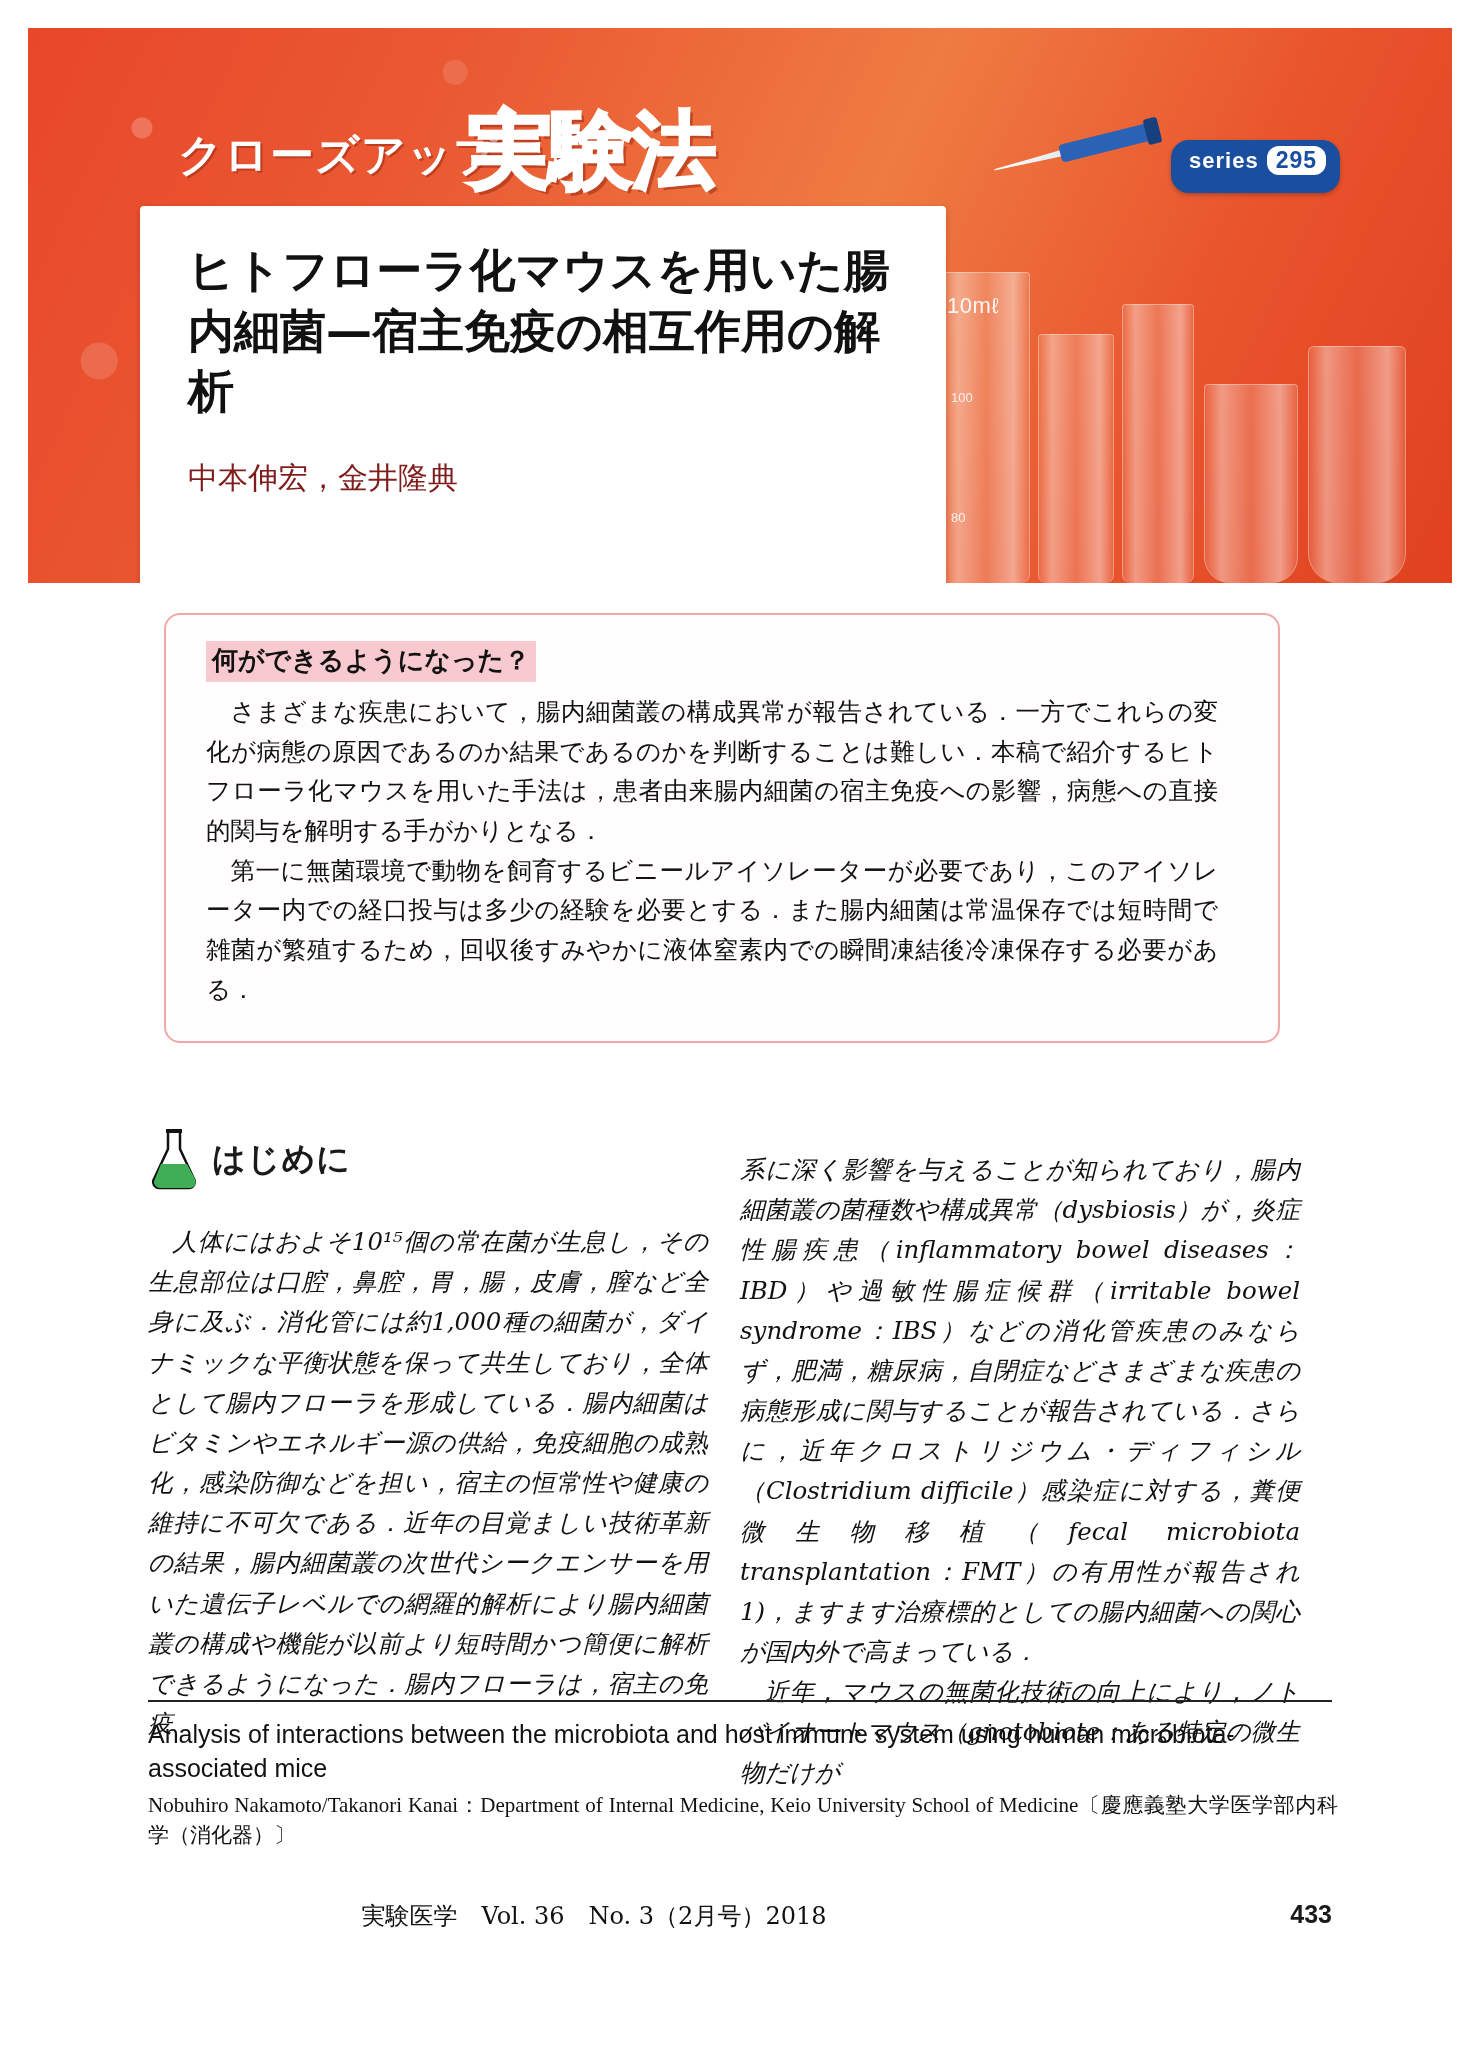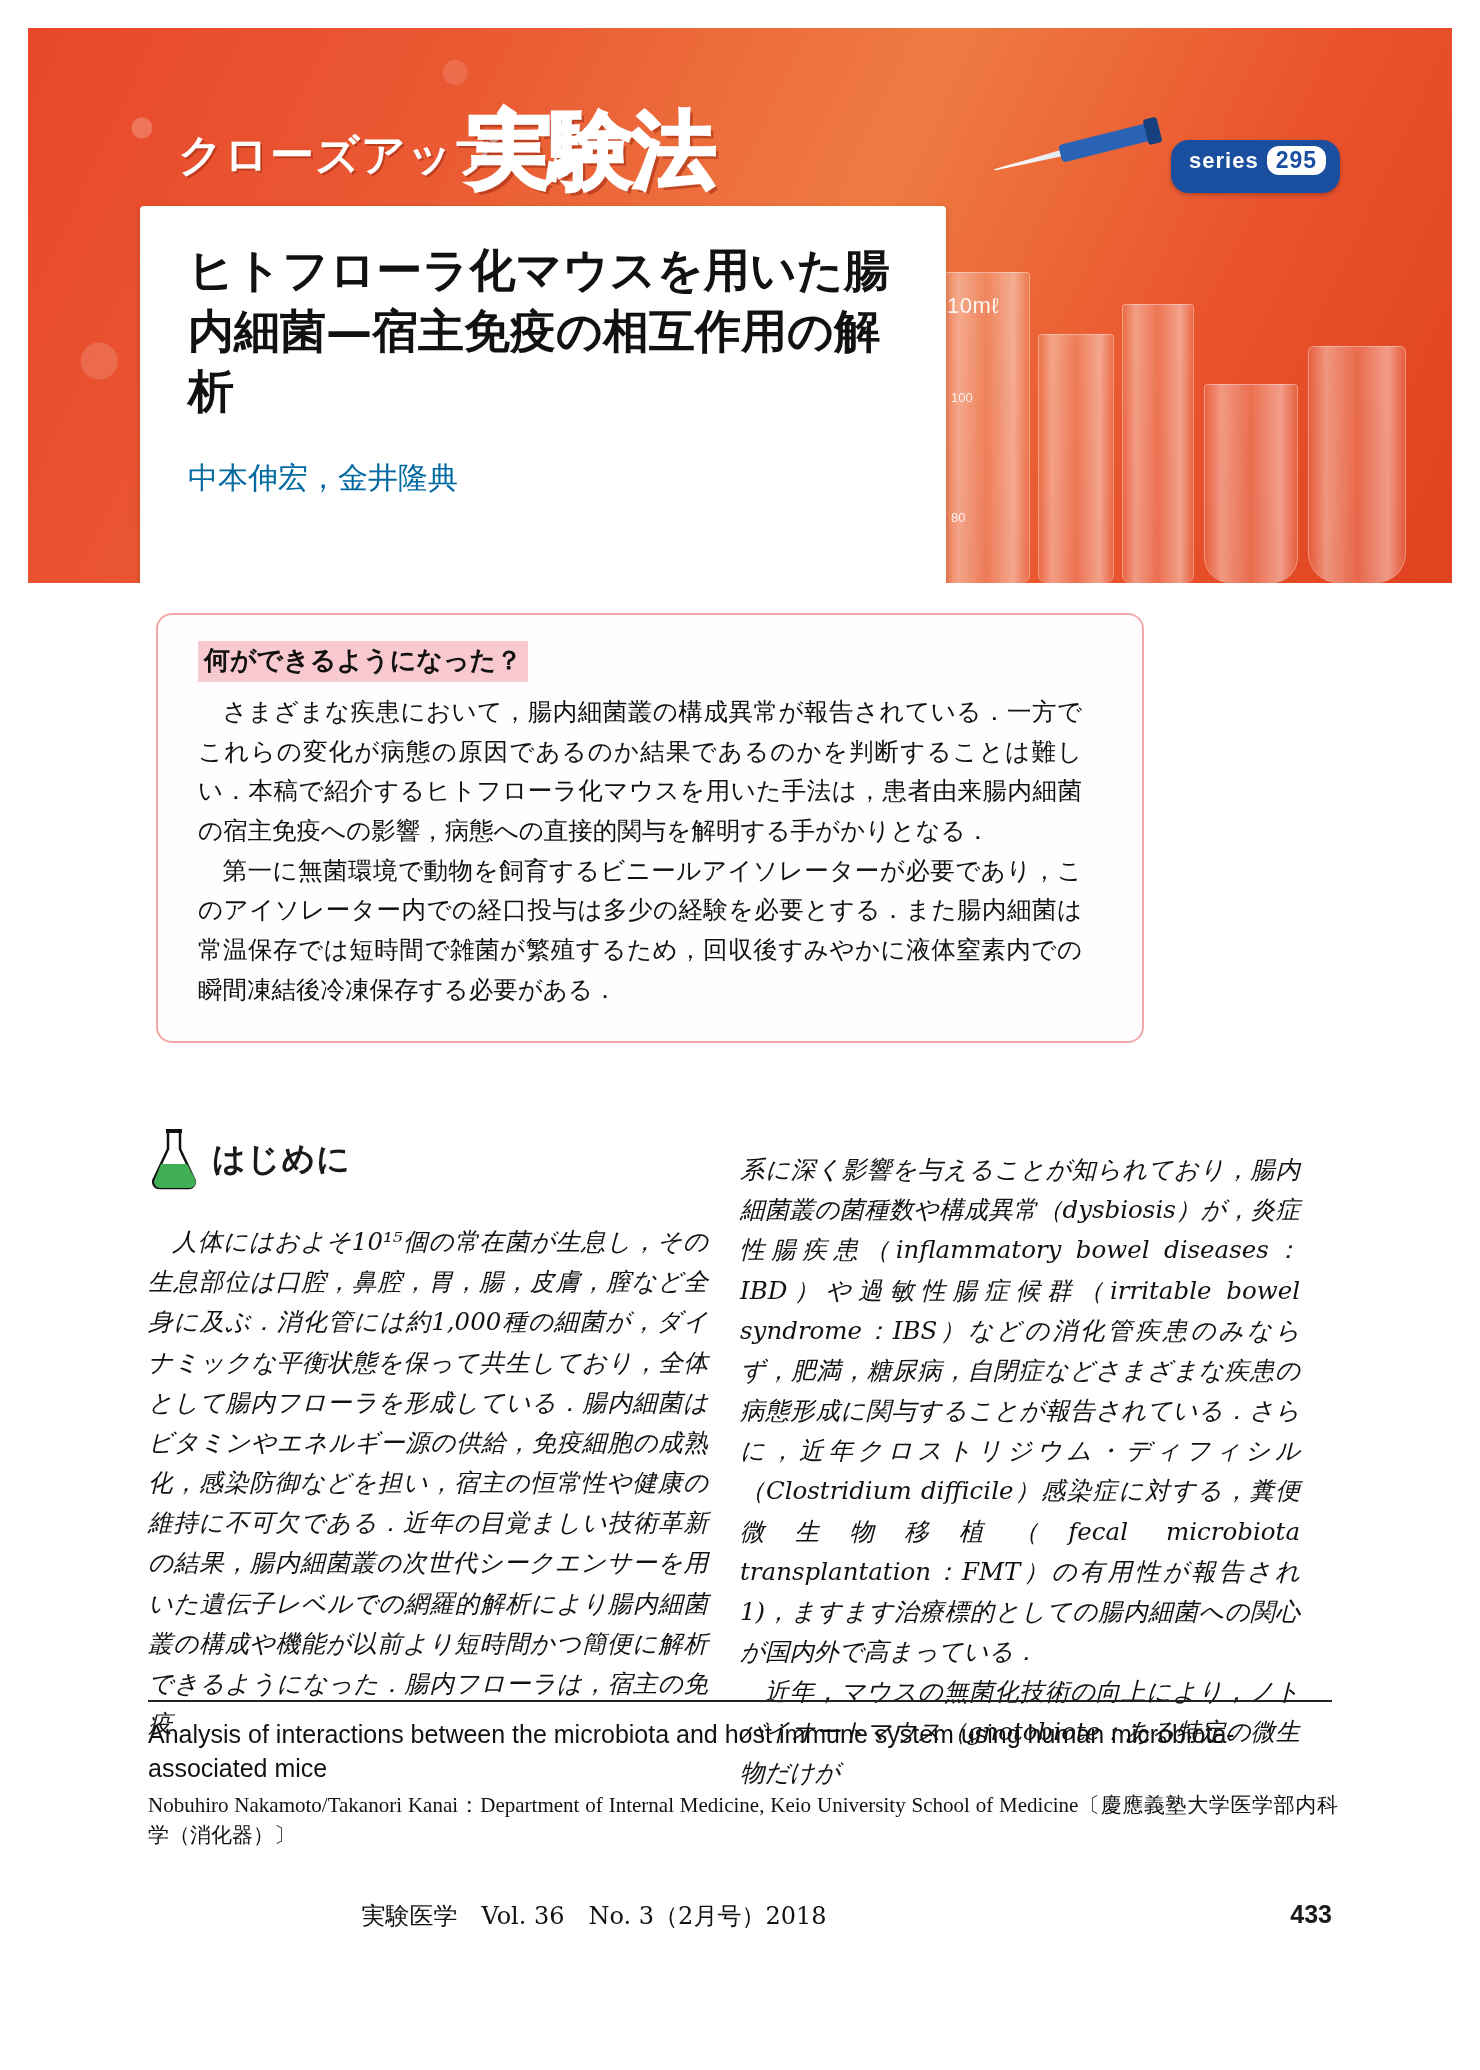--- a/index.html
+++ b/index.html
@@ -156,30 +156,30 @@
     font-size: 46px;
     line-height: 1.32;
     font-weight: bold;
     letter-spacing: 0px;
     color: #111;
     font-family: "DejaVu Sans", sans-serif;
   }
   .title-card .authors {
     margin-top: 36px;
     font-size: 30px;
-    color: #0369a1;
+    color: #7f1d1d;
     font-family: "DejaVu Sans", sans-serif;
   }
 
   
   .summary-box {
     position: absolute;
-    left: 156px;
+    left: 164px;
     top: 613px;
-    width: 988px;
+    width: 1116px;
     height: 430px;
     border: 2px solid #f3a8a8;
     border-radius: 16px;
     background: #fffdfd;
     box-sizing: border-box;
     padding: 26px 60px 0 40px;
   }
   .summary-head {
     display: inline-block;
     font-size: 26px;

